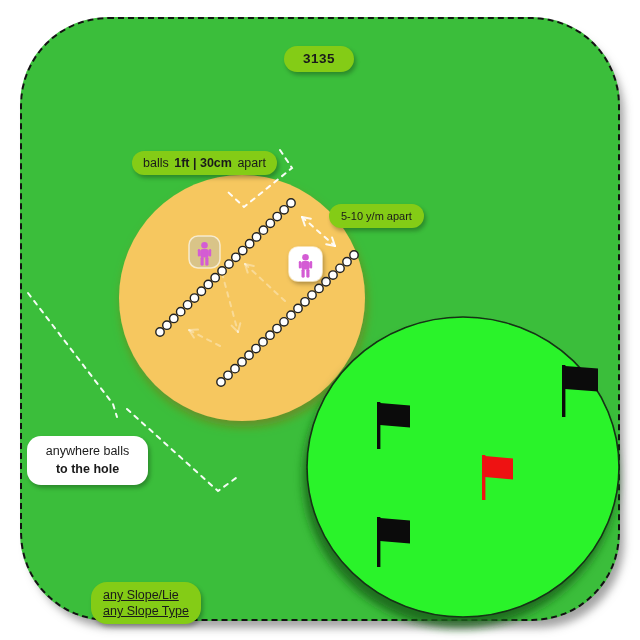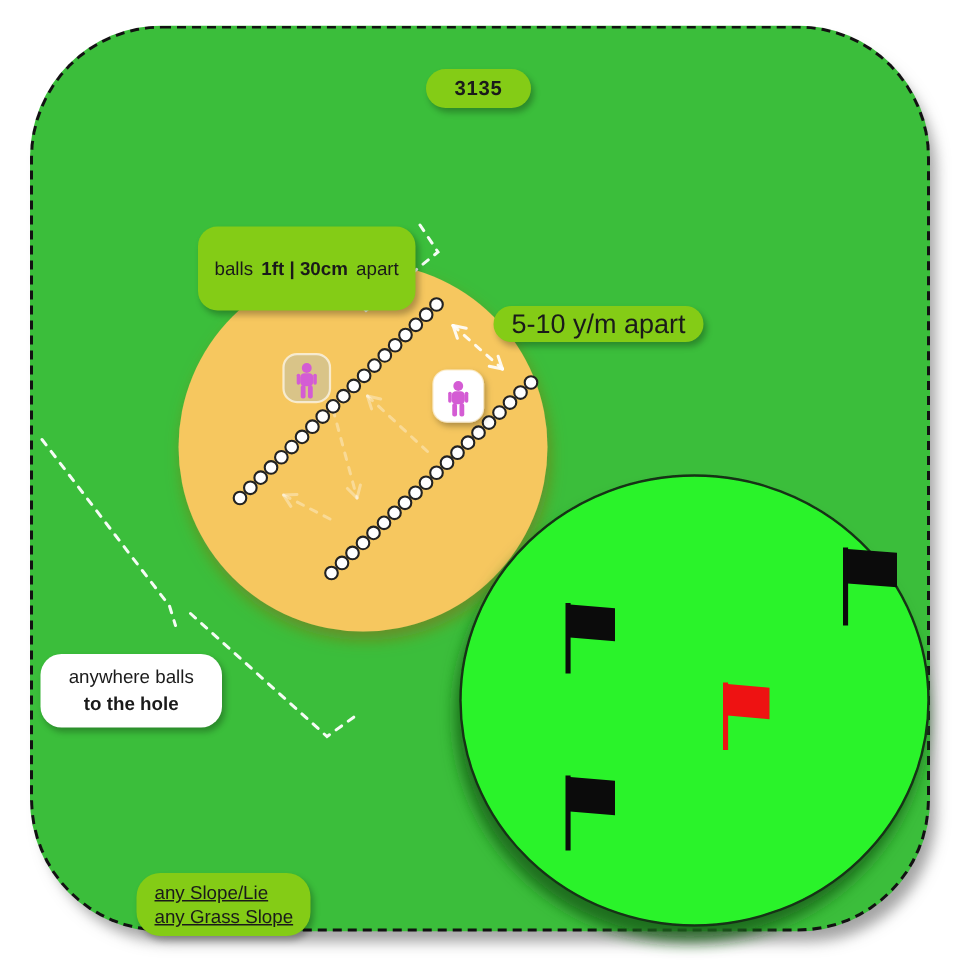--- a/index.html
+++ b/index.html
@@ -21,26 +21,26 @@
     position:absolute;background:#84cc16;border-radius:13px;
     box-shadow:2px 3px 4px rgba(0,0,0,0.28);
     white-space:nowrap;z-index:4;
   }
   .pill-3135{
     left:284px;top:46px;width:70px;height:26px;line-height:26px;
     text-align:center;font-weight:bold;font-size:13.5px;letter-spacing:0.5px;
   }
   .pill-balls{
     left:132px;top:151px;height:24px;line-height:24px;
-    padding:16px 11px;font-size:12.5px;
+    padding:0 11px;font-size:12.5px;
   }
   .pill-balls b{margin:0 2px;}
   .pill-510{
     left:329px;top:204px;height:24px;line-height:24px;
-    padding:0 12px;font-size:18px;
+    padding:0 12px;font-size:11px;
   }
   .box-anywhere{
     position:absolute;left:27px;top:436px;width:117px;
     background:#ffffff;border-radius:14px;
     box-shadow:2px 3px 4px rgba(0,0,0,0.28);
     text-align:center;font-size:12.5px;line-height:17.5px;
     padding:7px 2px;z-index:4;
   }
   .box-anywhere .b{font-weight:bold;}
   .pill-slope{
@@ -170,14 +170,14 @@
 
 <div class="pill pill-510">5-10 y/m apart</div>
 
 <div class="box-anywhere">
   <div>anywhere balls</div>
   <div class="b">to the hole</div>
 </div>
 
 <div class="pill pill-slope">
   <div>any Slope/Lie</div>
-  <div>any Grass Slope</div>
+  <div>any Slope Type</div>
 </div>
 
 </body></html>

